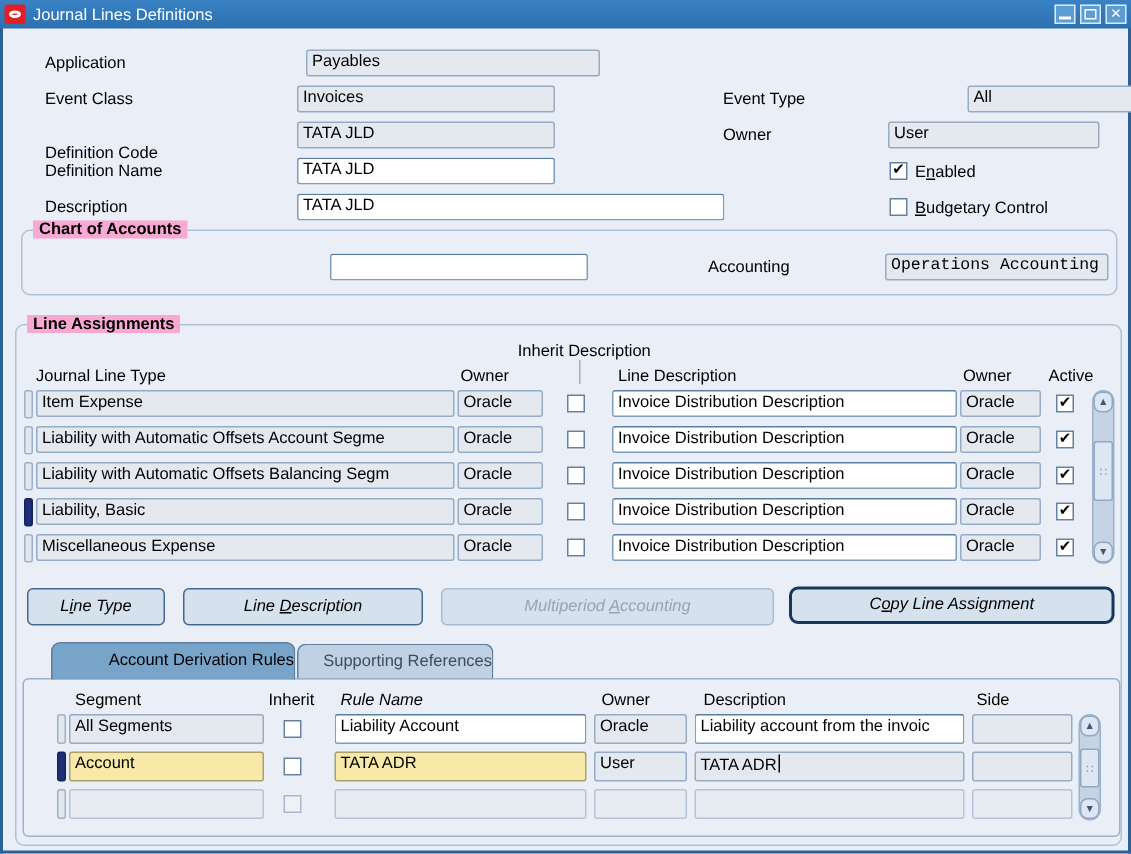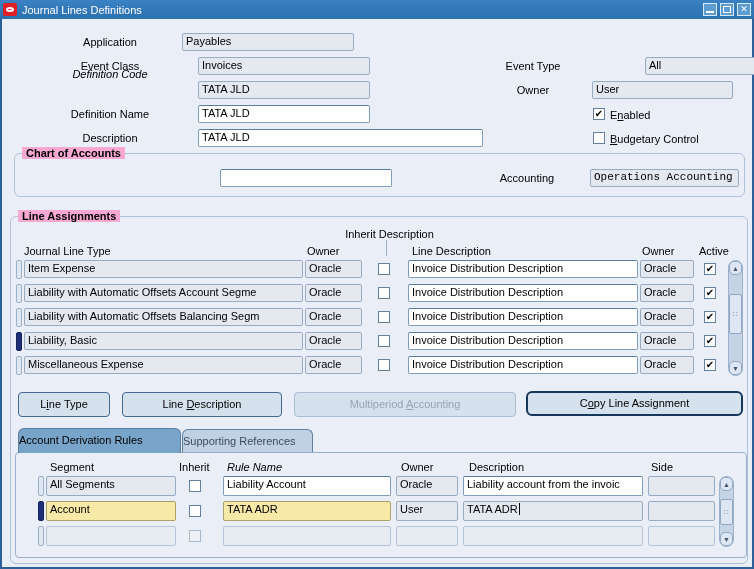--- a/index.html
+++ b/index.html
@@ -13,46 +13,46 @@
               padding:0 3px; }
   .oracle-logo { width:14px; height:13px; background:#e01f26; border-radius:2px;
                  display:flex; align-items:center; justify-content:center; flex:0 0 auto; }
   .oracle-logo .ring { width:8px; height:5px; border:2px solid #fff; border-radius:50%; }
   .title-text { color:#fff; margin-left:5px; flex:1 1 auto; white-space:nowrap; }
   .winbtn { width:14px; height:13px; margin-left:3px; background:#5e9dd1; border:1px solid #d8eafa;
             position:relative; color:#fff; text-align:center; font-size:9px; line-height:11px; }
   .glyph-min { position:absolute; left:2px; bottom:2px; width:8px; height:2px; background:#fff; }
   .glyph-max { position:absolute; left:2px; top:2px; width:8px; height:7px; border:1.5px solid #fff; }
   
-  .lbl { position:absolute; text-align:center; white-space:nowrap; }
+  .lbl { position:absolute; text-align:left; white-space:nowrap; }
   .lbl-left { text-align:left; }
   .field { position:absolute; height:18px; background:#fff; border:1px solid #7f9db9;
            border-top-color:#5a7da3; border-radius:2px; padding:1px 3px 0 3px;
            white-space:nowrap; overflow:hidden; }
   .ro { background:#e4e9f0; border-color:#98abc4; }
   .yellow { background:#f8e9a8; border-color:#a9a06a; }
   .empty-cell { background:#e7ecf3; border-color:#b5c4d8; }
   .cb { position:absolute; width:12px; height:12px; background:#fff; border:1px solid #63819f;
         font-size:10px; line-height:10px; text-align:center; }
   .cb.checked::after { content:"✔"; font-weight:bold; position:relative; top:0px; }
   .cb.dim { border-color:#a8b8cc; background:#eef1f6; }
   .frame { position:absolute; border:1px solid #b0c2d8; border-radius:6px; }
   .frame-label { position:absolute; font-weight:bold; background:#f9a8d4; padding:0 4px; white-space:nowrap; }
   .btn { position:absolute; height:25px; background:#d6e1ee; border:1px solid #44688f;
-         border-radius:4px; text-align:center; line-height:22px; cursor:default; white-space:nowrap; }
+         border-radius:4px; text-align:center; line-height:22px; cursor:default; white-space:nowrap;font-style:italic; }
   .btn.disabled { color:#95a4b6; border-color:#aabcd1; }
   .btn.default { border:2px solid #16375c; border-radius:6px; line-height:20px; }
   .rec { position:absolute; width:6px; height:19px; background:#dfe7f1; border:1px solid #9db1ca; border-radius:2px; }
   .rec.current { background:#1e2f77; border-color:#16235e; }
   .vdiv { position:absolute; width:1px; background:#9db1ca; }
   .caret { display:inline-block; width:1px; height:12px; background:#000; vertical-align:-2px; margin-left:1px; }
   u { text-decoration:underline; }
   
   .tab { position:absolute; height:24px; border:1px solid #5f7d9c; border-bottom:none;
-         border-radius:6px 6px 0 0; text-align:left; line-height:22px; }
+         border-radius:6px 6px 0 0; text-align:right; line-height:22px;margin-left:16px; }
   .tab.active { background:#79a4ca; color:#000; z-index:3; height:25px; }
   .tab.inactive { background:#bfd1e3; color:#3e4c5c; }
   
   .sb-track { position:absolute; width:15px; background:#c5d3e5; border:1px solid #9db1ca; border-radius:8px; }
   .sb-btn { position:absolute; left:0px; width:13px; height:14px; background:#dde6f2;
             border:1px solid #8fa8c4; border-radius:5px; color:#41586f; font-size:7px;
             text-align:center; line-height:13px; }
   .sb-thumb { position:absolute; left:0px; width:13px; background:#dde6f2; border:1px solid #8fa8c4;
               border-radius:2px; color:#7d93ab; font-size:8px; text-align:center; }
 </style>
@@ -69,26 +69,26 @@
     <div class="winbtn">
         <div class="glyph-min"></div>
       </div>
     <div class="winbtn">
         <div class="glyph-max"></div>
       </div>
     <div class="winbtn"><span>✕</span></div>
   </div>
 
   <div class="lbl" style="left:28px;top:36px;width:160px;">Application</div>
-  <div class="field ro" style="left:180px;top:33px;width:172px;">Payables</div>
+  <div class="field ro" style="left:202px;top:33px;width:196px;">Payables</div>
 
   <div class="lbl" style="left:28px;top:60px;width:160px;">Event Class</div>
   <div class="field ro" style="left:196px;top:57px;width:172px;">Invoices</div>
 
-  <div class="lbl" style="left:28px;top:68px;width:160px;font-style:italic;">Definition Code</div>
+  <div class="lbl" style="left:28px;top:96px;width:160px;">Definition Code</div>
   <div class="field ro" style="left:196px;top:81px;width:172px;">TATA JLD</div>
 
   <div class="lbl" style="left:28px;top:108px;width:160px;">Definition Name</div>
   <div class="field" style="left:196px;top:105px;width:172px;">TATA JLD</div>
 
   <div class="lbl" style="left:28px;top:132px;width:160px;">Description</div>
   <div class="field" style="left:196px;top:129px;width:285px;">TATA JLD</div>
 
   <div class="lbl" style="left:480px;top:60px;width:102px;">Event Type</div>
   <div class="field ro" style="left:612px;top:57px;width:120px;margin-left:31px;">All</div>

